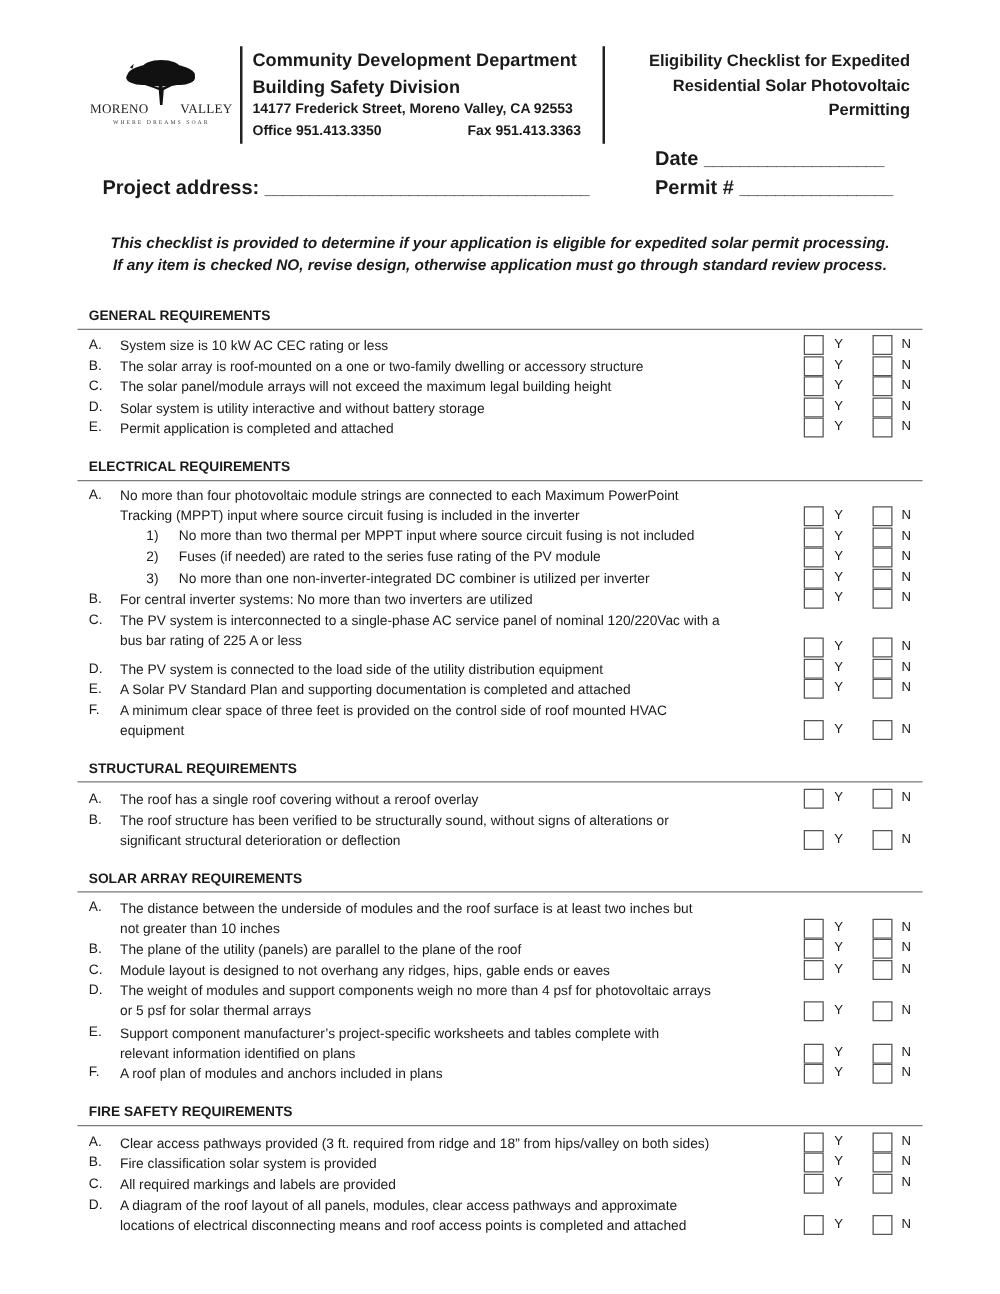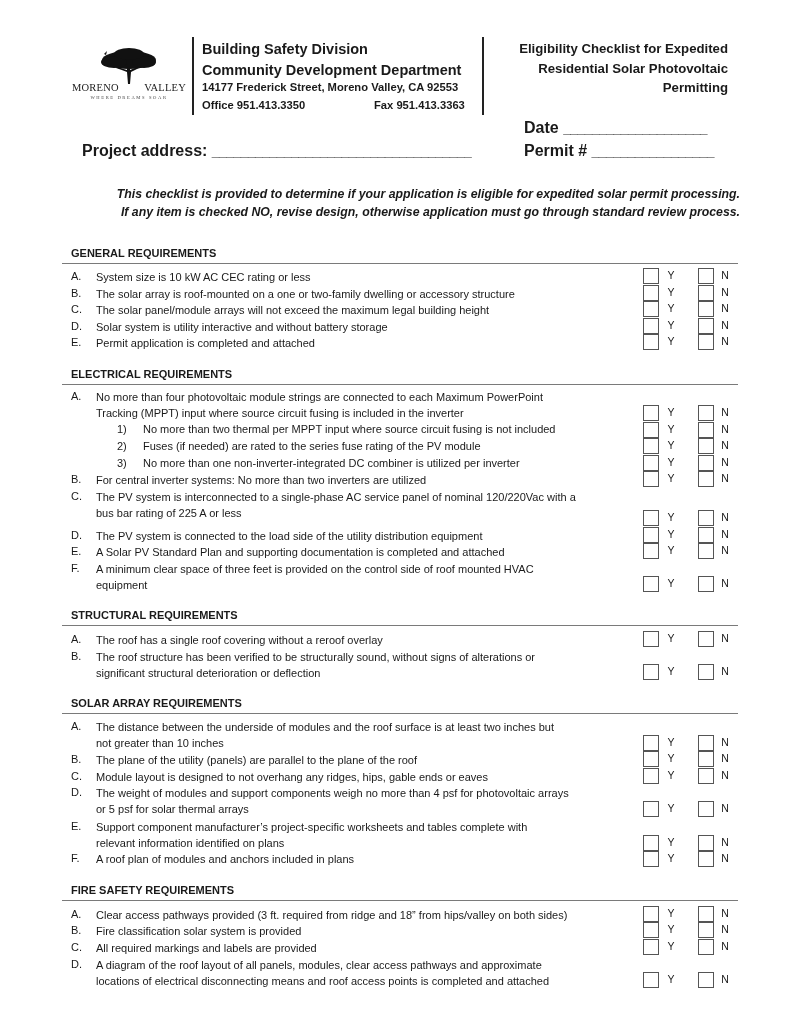--- a/index.html
+++ b/index.html
@@ -11,21 +11,21 @@
   .logo-text { position: absolute; left: 0; top: 34px; width: 114px; font-family: "Liberation Serif", serif;
                font-size: 10.5px; letter-spacing: 0.2px; color: #222; display: flex; justify-content: space-between; }
   .logo-tag { position: absolute; left: 2px; top: 47px; width: 110px; font-family: "Liberation Serif", serif;
               font-size: 4.6px; letter-spacing: 1.6px; color: #444; text-align: center; white-space: nowrap; }
   .vbar { width: 2px; background: #222; }
   .dept-title { left: 202px; top: 39px; font-size: 14.5px; font-weight: bold; line-height: 21px; white-space: nowrap; }
   .dept-line { left: 202px; font-size: 11.2px; font-weight: bold; white-space: nowrap; }
   .doc-title { right: 72px; top: 39px; width: 260px; text-align: right; font-size: 13.2px; font-weight: bold; line-height: 19.5px; }
   .field-label { font-size: 16px; font-weight: bold; white-space: nowrap; }
   .field-line { font-size: 13.5px; font-weight: bold; white-space: nowrap; letter-spacing: -0.3px; }
-  .intro { left: 60px; width: 680px; text-align: right; font-size: 12.3px; font-style: italic; font-weight: bold; line-height: 18px; }
+  .intro { left: 60px; width: 680px; text-align: center; font-size: 12.3px; font-style: italic; font-weight: bold; line-height: 18px; }
   .sec-head { left: 71px; font-size: 11px; font-weight: bold; white-space: nowrap; }
   .sec-rule { left: 62px; width: 676px; height: 1px; background: #7a7a7a; }
   .item-letter { left: 71px; font-size: 11px; white-space: nowrap; }
   .item-text { left: 96px; font-size: 11px; line-height: 16.6px; white-space: nowrap; }
   .sub-num { left: 117px; font-size: 11px; white-space: nowrap; }
   .sub-text { left: 143px; font-size: 11px; white-space: nowrap; }
   .cb { width: 16px; height: 16px; border: 1px solid #555; box-sizing: border-box; background: #fff; cursor: pointer; }
   .cb-label { font-size: 10.5px; width: 10px; text-align: center; }
 </style>
 </head>
@@ -44,22 +44,22 @@
     <span>MORENO</span>
     <span>VALLEY</span>
   </div>
   <div class="logo-tag">WHERE DREAMS SOAR</div>
 </div>
 
 <div class="abs vbar" style="left:192px; top:37px; height:78px;"></div>
 <div class="abs vbar" style="left:482px; top:37px; height:78px;"></div>
 
 <div class="abs dept-title">
+  <div>Community Development Department</div>
   <div>Building Safety Division</div>
-  <div>Community Development Department</div>
 </div>
 <div class="abs dept-line" style="top:81px;">14177 Frederick Street, Moreno Valley, CA 92553</div>
 <div class="abs dept-line" style="top:99px;">Office 951.413.3350</div>
 <div class="abs dept-line" style="top:99px; left:374px;">Fax 951.413.3363</div>
 
 <div class="abs doc-title">
   <div>Eligibility Checklist for Expedited</div>
   <div>Residential Solar Photovoltaic</div>
   <div>Permitting</div>
 </div>

